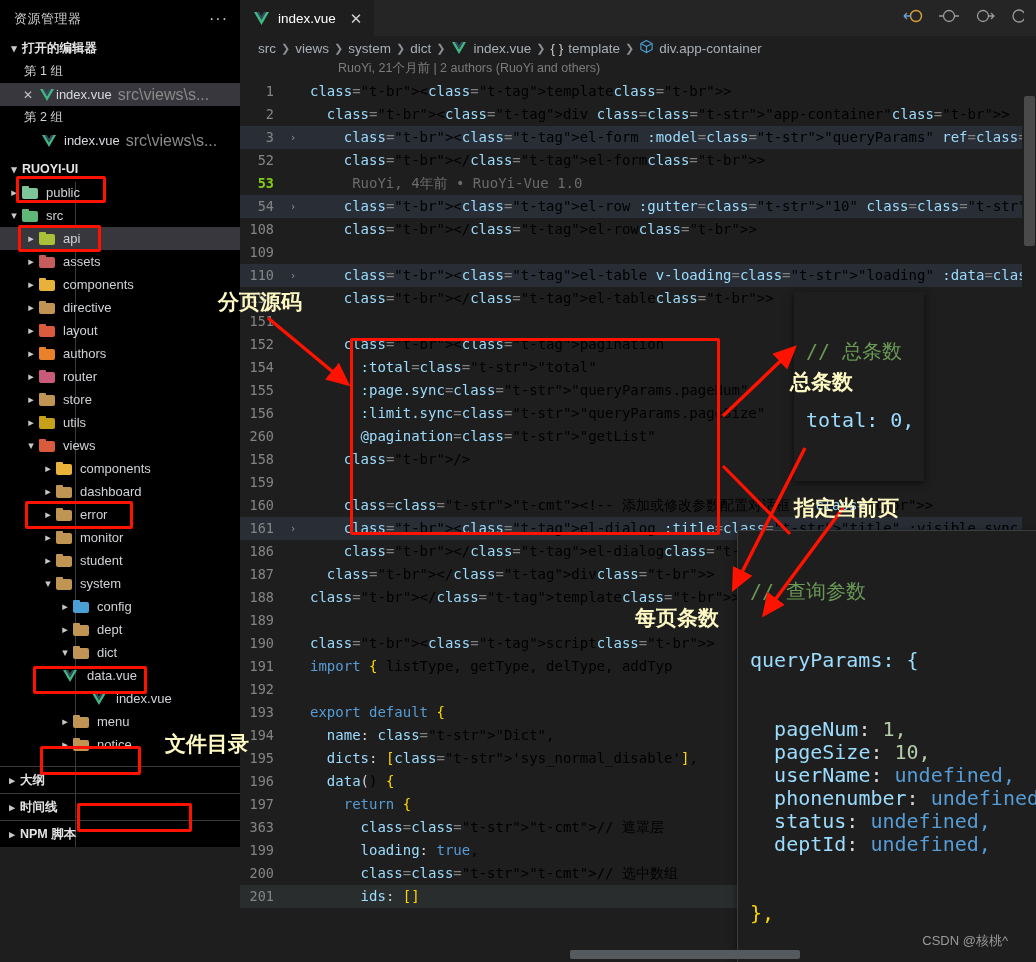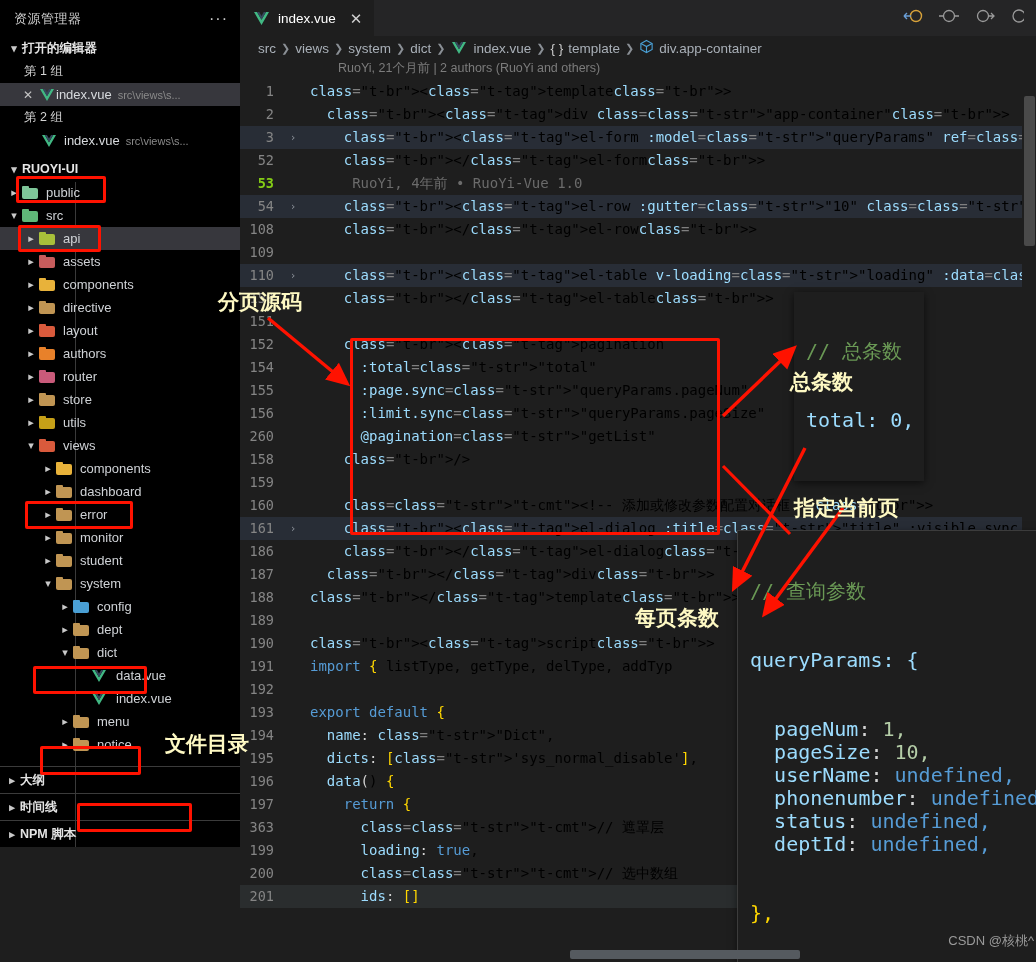--- a/index.html
+++ b/index.html
@@ -42,21 +42,21 @@
   .row {
     display: flex; align-items: center;
     height: 23px; font-size: 13px; color: #cfd2d6;
     white-space: nowrap; position: relative;
   }
   .row.sel { background: #37373d; }
   .grp-label { padding-left: 24px; font-size: 12.5px; color: #d4d4d4; height: 23px; display:flex; align-items:center;}
   .icon-x { width: 20px; text-align:center; color:#c5c5c5; font-size: 12px; flex:0 0 20px;}
   .vue-ico { flex: 0 0 18px; display:flex; align-items:center; justify-content:center; }
   .fname { color: #d7dadd; font-size: 13px; }
-  .fpath { color: #8a8a8a; font-size: 11px; margin-left: 6px; }
+  .fpath { color: #8a8a8a; font-size: 16px; margin-left: 6px; }
   .folder {
     width: 16px; height: 13px; display:inline-block; position: relative;
     flex: 0 0 16px; margin-right: 6px;
   }
   .folder::before{
     content:""; position:absolute; left:0; top:2px; width:16px; height:11px;
     background: var(--fc, #c09553); border-radius: 1px 2px 2px 2px;
   }
   .folder::after{
     content:""; position:absolute; left:0; top:0px; width:7px; height:3px;
@@ -147,21 +147,21 @@
   
   .minimap {
     position: absolute; right: 0; top: 36px; width: 14px; height: 926px;
     background: #1e1e1e;
   }
   .scroll-thumb {
     position: absolute; right: 1px; top: 60px; width: 11px; height: 150px;
     background: #4a4a4a; border-radius: 2px;
   }
   .watermark {
-    position: absolute; right: 2px; bottom: 12px;
+    position: absolute; right: 28px; bottom: 12px;
     color: #9a9a9a; font-size: 13px; font-family: "Liberation Sans", sans-serif;
     z-index: 70;
   }
   .hscroll {
     position: absolute; left: 330px; bottom: 3px; width: 230px; height: 9px;
     background: #555a5f; border-radius: 2px; z-index: 45;
   }
 </style>
 </head>
 <body>
@@ -309,21 +309,21 @@
         <div class="row" style="padding-left: 57px;">
           <span class="chev">▸</span>
           <span class="folder" style="--fc: #c09553;"></span>
           <span class="lbl">dept</span>
         </div>
         <div class="row" style="padding-left: 57px;">
           <span class="chev">▾</span>
           <span class="folder" style="--fc: #c09553;"></span>
           <span class="lbl">dict</span>
         </div>
-        <div class="row" style="padding-left: 74px;">
+        <div class="row" style="padding-left: 45px;">
           <span class="chev"></span>
           <span class="vue-ico" style="margin-right: 6px;">
             <svg width="14" height="12" viewBox="0 0 14 12">
               <path d="M0 0h2.8l4.2 7.2L11.2 0H14L7 12z" fill="#41b883"></path>
               <path d="M2.8 0h2.1L7 3.6 9.1 0h2.1L7 7.2z" fill="#35495e"></path>
             </svg>
           </span>
           <span class="lbl">data.vue</span>
         </div>
         <div class="row" style="padding-left: 74px;">

